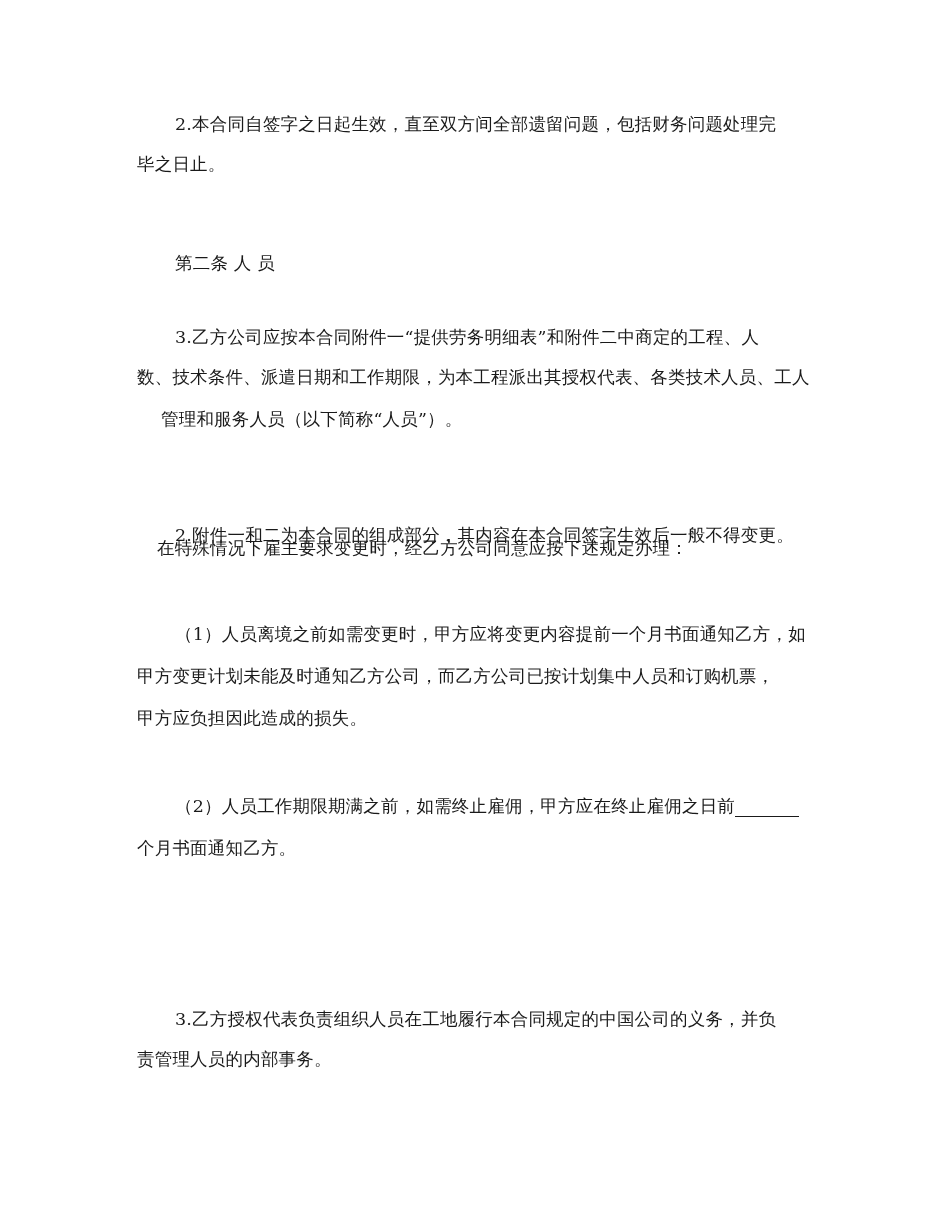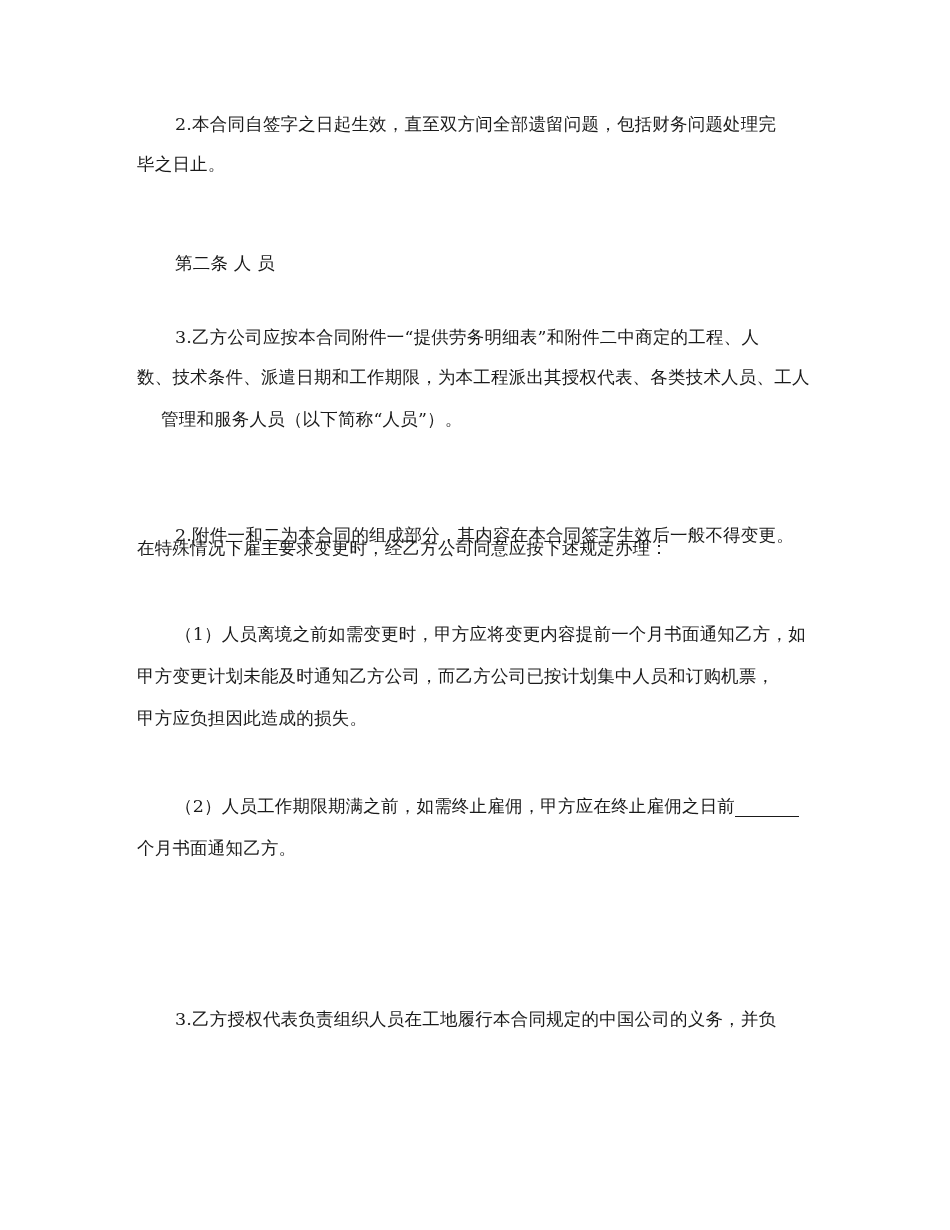--- a/index.html
+++ b/index.html
@@ -35,25 +35,26 @@
   <div class="line indent" style="top:113px;">2.本合同自签字之日起生效，直至双方间全部遗留问题，包括财务问题处理完</div>
   <div class="line" style="top:153px;">毕之日止。</div>
 
   <div class="line indent" style="top:240px;margin-top:12px;">第二条  人 员</div>
 
   <div class="line indent" style="top:326px;">3.乙方公司应按本合同附件一“提供劳务明细表”和附件二中商定的工程、人</div>
   <div class="line" style="top:366px;">数、技术条件、派遣日期和工作期限，为本工程派出其授权代表、各类技术人员、工人</div>
   <div class="line" style="top:408px;margin-left:24px;">管理和服务人员（以下简称“人员”）。</div>
 
   <div class="line indent" style="top:524px;">2.附件一和二为本合同的组成部分，其内容在本合同签字生效后一般不得变更。</div>
-  <div class="line" style="top:537px;">在特殊情况下雇主要求变更时，经乙方公司同意应按下述规定办理：</div>
+  <div class="line" style="top:537px;margin-left:20px;">在特殊情况下雇主要求变更时，经乙方公司同意应按下述规定办理：</div>
 
   <div class="line indent" style="top:623px;">（1）人员离境之前如需变更时，甲方应将变更内容提前一个月书面通知乙方，如</div>
   <div class="line" style="top:665px;">甲方变更计划未能及时通知乙方公司，而乙方公司已按计划集中人员和订购机票，</div>
   <div class="line" style="top:707px;">甲方应负担因此造成的损失。</div>
 
   <div class="line indent" style="top:795px;"><span>（2）人员工作期限期满之前，如需终止雇佣，甲方应在终止雇佣之日前</span><span class="blank"></span></div>
   <div class="line" style="top:837px;">个月书面通知乙方。</div>
 
 
   <div class="line indent" style="top:1008px;">3.乙方授权代表负责组织人员在工地履行本合同规定的中国公司的义务，并负</div>
+  <div class="line" style="top:1048px;">责管理人员的内部事务。</div>
 
 </div>
 
 </body></html>

